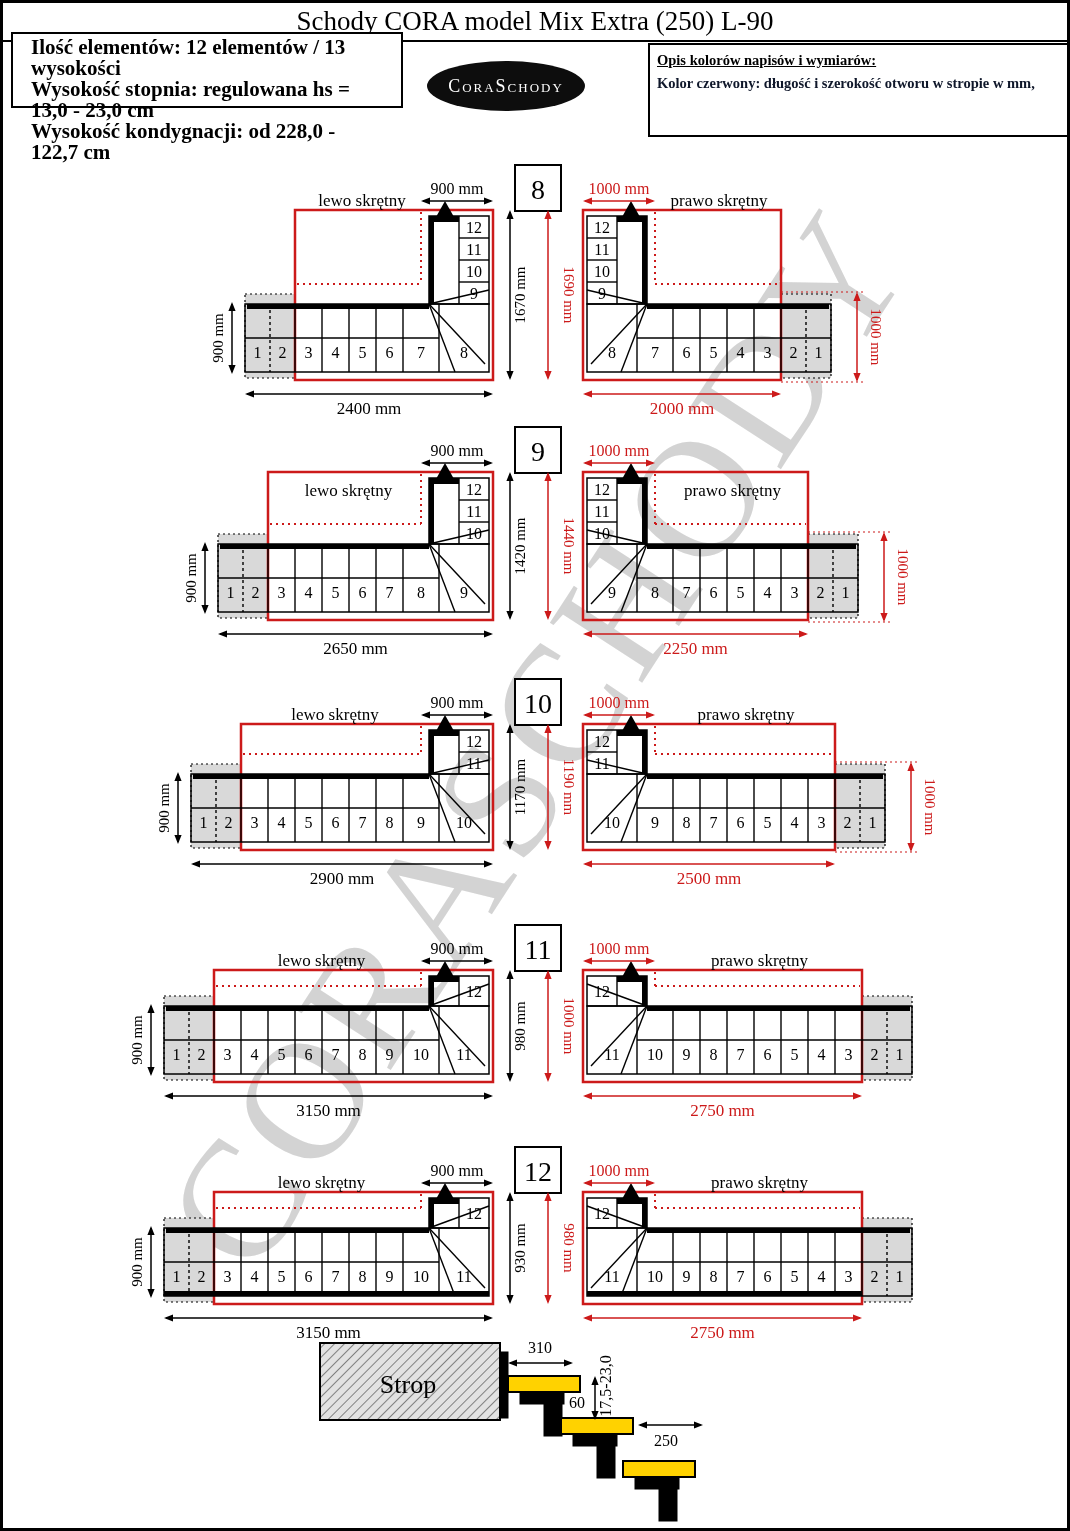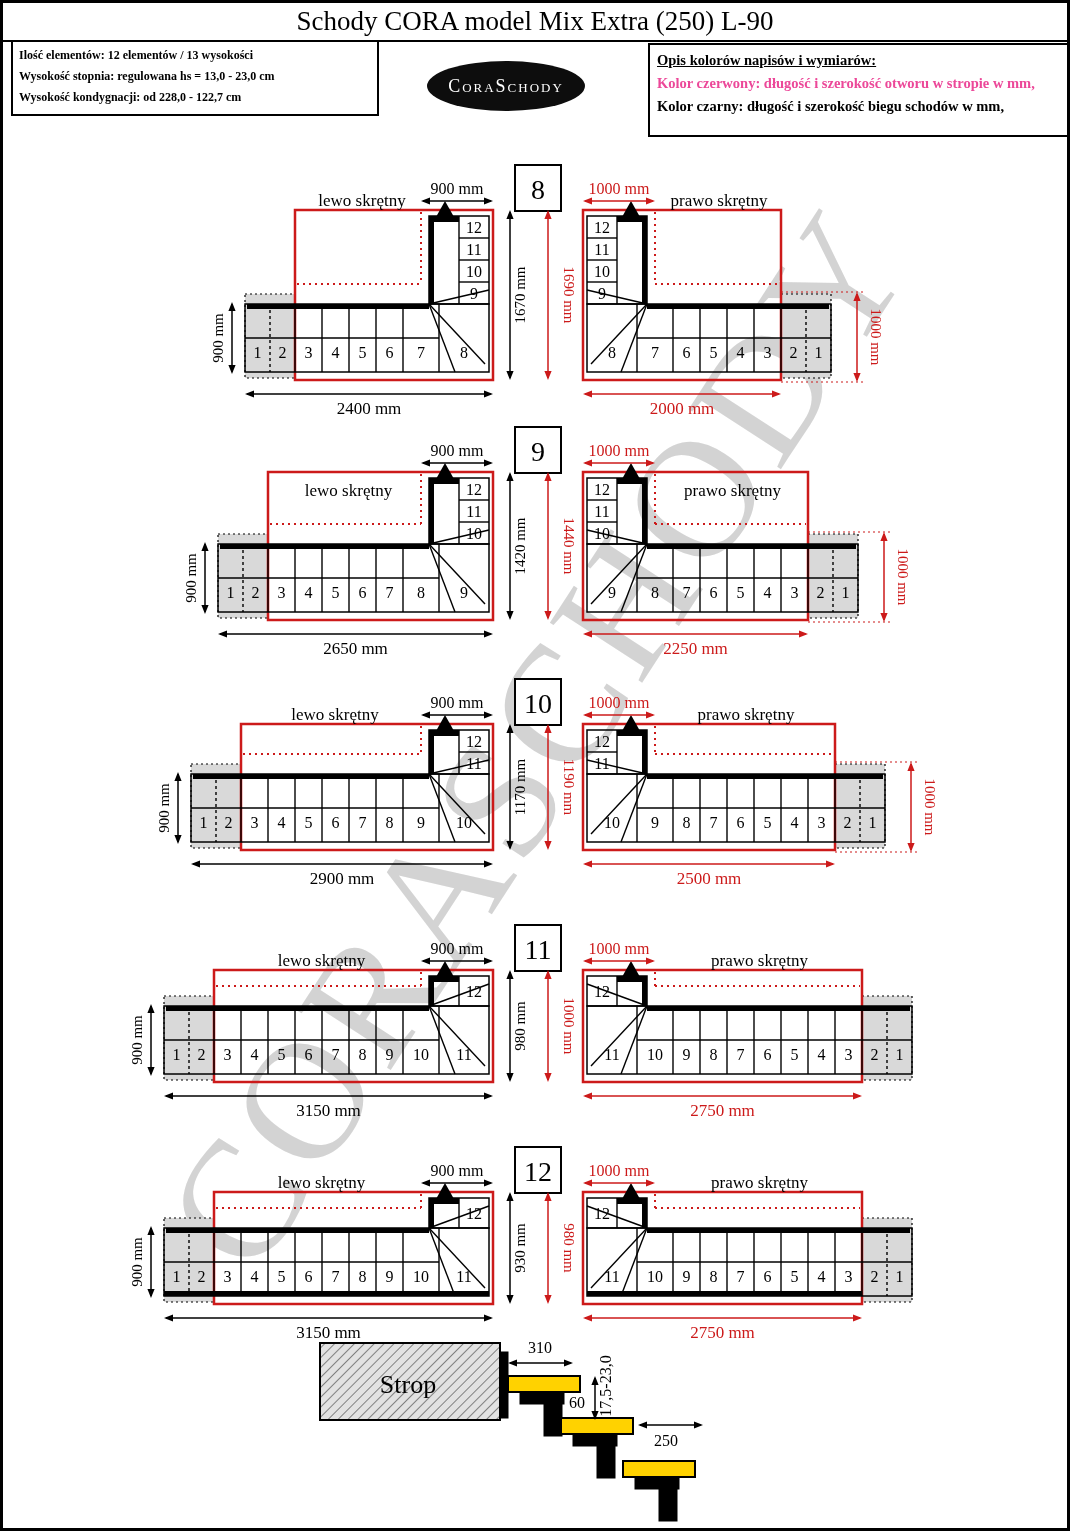--- a/index.html
+++ b/index.html
@@ -1,25 +1,25 @@
 <!DOCTYPE html>
 <html><head>
 <meta charset="utf-8">
 <style>
   html,body{margin:0;padding:0;background:#fff;}
   .page{position:relative;width:1070px;height:1531px;background:#fff;border:3px solid #000;
         box-sizing:border-box;font-family:"Liberation Serif",serif;overflow:hidden;}
   .titlebar{position:absolute;left:0;top:0;width:100%;height:37px;border-bottom:2px solid #000;
         text-align:center;font-size:27px;line-height:37px;z-index:2;background:transparent;}
-  .infobox{position:absolute;left:8px;top:37px;width:352px;height:66px;border:2px solid #000;
-        padding:3px 6px;font-size:12px;font-weight:bold;line-height:21px;z-index:2;background:#fff;}
+  .infobox{position:absolute;left:8px;top:29px;width:352px;height:66px;border:2px solid #000;
+        padding:3px 18px;font-size:21px;font-weight:bold;line-height:21px;z-index:2;background:#fff;}
   .legendbox{position:absolute;left:645px;top:40px;width:414px;height:82px;border:2px solid #000;
         padding:4px 7px;font-size:14.5px;font-weight:bold;line-height:23px;z-index:2;background:#fff;}
   .legend-title{text-decoration:underline;}
-  .red{color:#ec4899;}
+  .red{color:#0f172a;}
   .logo{position:absolute;left:424px;top:58px;width:158px;height:50px;background:#0d0d0d;
         border-radius:50%;color:#fff;text-align:center;line-height:50px;font-size:18px;
         font-variant:small-caps;letter-spacing:2px;z-index:2;}
   .watermark{position:absolute;left:-165px;top:640px;width:1400px;text-align:center;
         font-size:168px;color:#c9c9c9;opacity:.8;letter-spacing:6px;white-space:nowrap;
         transform:rotate(-57deg);z-index:0;pointer-events:none;}
   .stair-row,.xsection{position:absolute;left:0;width:1070px;z-index:1;}
   svg text{font-family:"Liberation Serif",serif;}
 </style>
 </head>
@@ -35,21 +35,20 @@
     <div>Ilość elementów: 12 elementów / 13 wysokości</div>
     <div>Wysokość stopnia: regulowana  hs = 13,0 - 23,0 cm</div>
     <div>Wysokość kondygnacji: od 228,0 - 122,7 cm</div>
   </div>
 
   <div class="logo">CoraSchody</div>
 
   <div class="legendbox">
     <div class="legend-title">Opis kolorów napisów i wymiarów:</div>
     <div class="red">Kolor czerwony:  długość i szerokość otworu w stropie w mm,</div>
-    <div>Kolor czarny:  długość i szerokość biegu schodów w mm,</div>
   </div>
 
   <div class="stair-row" id="row0" style="top:158px;height:261px;"><svg width="1070" height="261" viewBox="0 0 1070 261">
         <rect x="242" y="133" width="50" height="84" stroke="#000" stroke-width="1.2" fill="#d9d9d9" stroke-dasharray="2,3"></rect>
         <rect x="292" y="49" width="198" height="170" stroke="#cc1a1a" stroke-width="2.5" fill="none"></rect>
         <rect x="242" y="143" width="244" height="68" stroke="#000" stroke-width="1.5" fill="none"></rect>
         <line x1="267" y1="143" x2="267" y2="211" stroke="#000" stroke-width="1.4" fill="none" stroke-dasharray="3,3"></line>
         <line x1="292" y1="143" x2="292" y2="211" stroke="#000" stroke-width="1.4" fill="none"></line>
         <line x1="319" y1="143" x2="319" y2="211" stroke="#000" stroke-width="1.4" fill="none"></line>
         <line x1="346" y1="143" x2="346" y2="211" stroke="#000" stroke-width="1.4" fill="none"></line>

